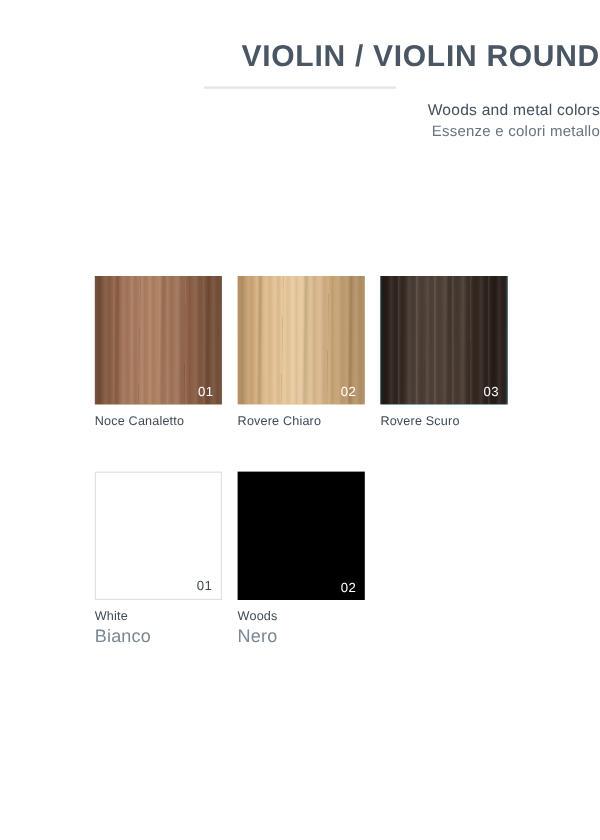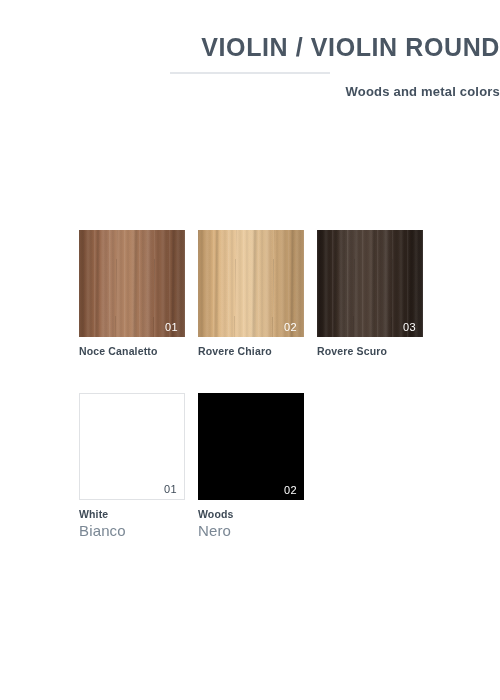--- a/index.html
+++ b/index.html
@@ -42,21 +42,21 @@
   }
   .title-rule {
     width: 160px;
     height: 2px;
     background: #e3e6ea;
     margin: 10px auto 0 auto;
   }
   .subtitle-en {
     margin: 10px 0 0 0;
     font-size: 13px;
-    font-weight: bold;
+    font-weight: normal;
     color: #43505e;
     letter-spacing: 0.2px;
   }
   .subtitle-it {
     margin: 3px 0 0 0;
     font-size: 12.5px;
     font-weight: normal;
     color: #67737f;
     letter-spacing: 0.2px;
   }
@@ -142,21 +142,21 @@
   }
   .chip-number.light { color: #ffffff; }
   .chip-number.dark  { color: #3f4b58; }
 
   .swatch-caption {
     margin-top: 8px;
     line-height: 1.25;
   }
   .caption-primary {
     font-size: 10.5px;
-    font-weight: bold;
+    font-weight: normal;
     color: #3e4a56;
     letter-spacing: 0.15px;
     white-space: nowrap;
   }
   .caption-secondary {
     font-size: 15px;
     font-weight: normal;
     color: #7a8794;
     letter-spacing: 0.15px;
     white-space: nowrap;
@@ -165,20 +165,21 @@
 </style>
 </head>
 <body>
 
 <div class="page">
 
   <div class="header">
     <h1 class="title">VIOLIN / VIOLIN ROUND</h1>
     <div class="title-rule"></div>
     <p class="subtitle-en">Woods and metal colors</p>
+    <p class="subtitle-it">Essenze e colori metallo</p>
   </div>
 
   <div class="swatch-grid grid-woods">
     <div class="swatch-row" id="row-woods">
         <div class="swatch-cell">
           <div class="swatch-chip" style="background: rgb(154, 106, 78);">
             <div class="grain" style="background: linear-gradient(90deg, rgb(125, 82, 57) 0%, rgb(154, 106, 78) 20%, rgb(176, 128, 94) 47%, rgb(154, 106, 78) 72%, rgb(125, 82, 57) 100%);"></div>
             <span class="chip-number light">01</span>
           </div>
           <div class="swatch-caption">

